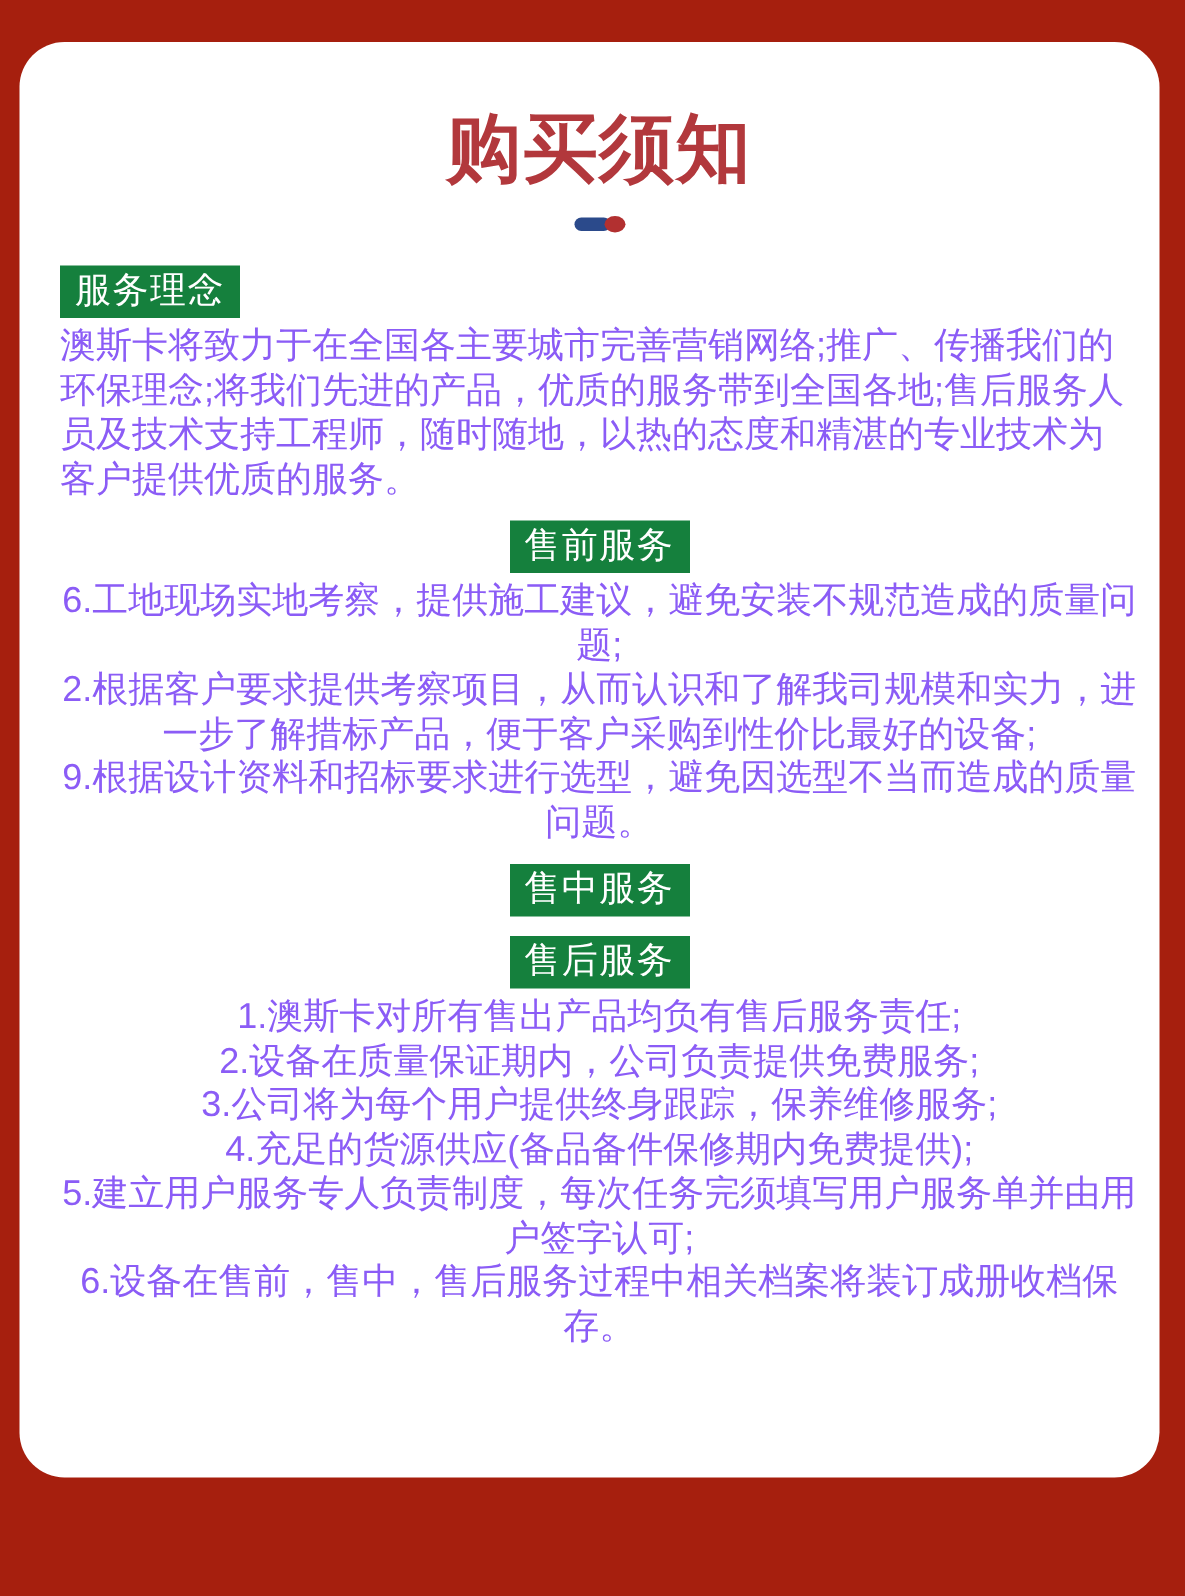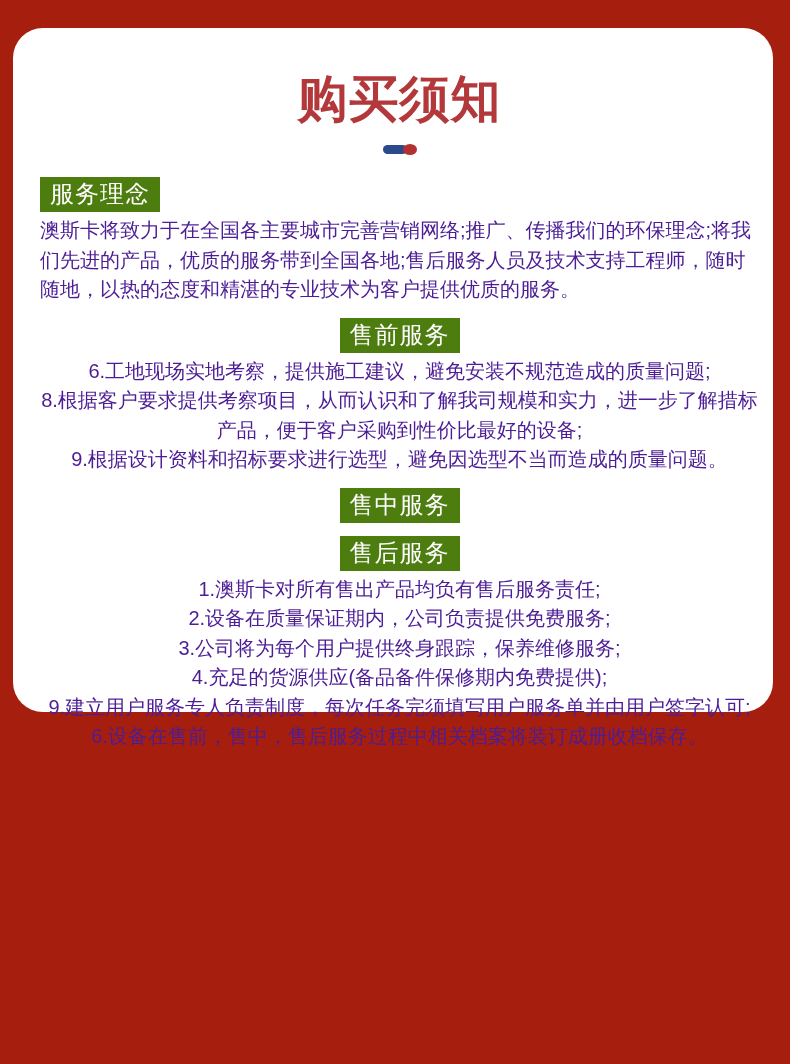--- a/index.html
+++ b/index.html
@@ -12,21 +12,21 @@
     position: relative;
     background: #a61f0e;
     font-family: "Liberation Sans", sans-serif;
     overflow: hidden;
   }
   .card {
     position: absolute;
     left: 13px;
     top: 28px;
     width: 760px;
-    height: 684px;
+    height: 957px;
     background: #ffffff;
     border-radius: 30px;
     box-sizing: border-box;
     padding: 45px 14px 0 27px;
   }
   .page-title {
     margin: 0;
     text-align: center;
     font-size: 50px;
     line-height: 52px;
@@ -56,34 +56,34 @@
   }
   .section {
     margin-top: 22px;
   }
   .section + .section {
     margin-top: 13px;
     text-align: center;
   }
   .section-badge {
     display: inline-block;
-    background: #4d7c0f;
+    background: #15803d;
     color: #ffffff;
     font-size: 24px;
     line-height: 1;
     padding: 5px 10px 6px 10px;
     letter-spacing: 1px;
   }
   .section-items {
     margin-top: 4px;
   }
   .section-item {
-    font-size: 20px;
+    font-size: 24px;
     line-height: 29.5px;
-    color: #4c1d95;
+    color: #8b5cf6;
   }
 </style>
 </head>
 <body>
 
 <div class="card">
   <h1 class="page-title">购买须知</h1>
   <div class="divider">
     <span class="divider-blue"></span>
     <span class="divider-red"></span>
@@ -93,34 +93,34 @@
     <span class="section-badge">服务理念</span>
     <div class="section-items">
           <div class="section-item">澳斯卡将致力于在全国各主要城市完善营销网络;推广、传播我们的环保理念;将我们先进的产品，优质的服务带到全国各地;售后服务人员及技术支持工程师，随时随地，以热的态度和精湛的专业技术为客户提供优质的服务。</div>
         </div>
   </div>
 
   <div class="section">
     <span class="section-badge">售前服务</span>
     <div class="section-items">
           <div class="section-item">6.工地现场实地考察，提供施工建议，避免安装不规范造成的质量问题;</div>
-          <div class="section-item">8.根据客户要求提供考察项目，从而认识和了解我司规模和实力，进一步了解措标产品，便于客户采购到性价比最好的设备;</div>
+          <div class="section-item">2.根据客户要求提供考察项目，从而认识和了解我司规模和实力，进一步了解措标产品，便于客户采购到性价比最好的设备;</div>
           <div class="section-item">9.根据设计资料和招标要求进行选型，避免因选型不当而造成的质量问题。</div>
         </div>
   </div>
 
   <div class="section">
     <span class="section-badge">售中服务</span>
   </div>
 
   <div class="section">
     <span class="section-badge">售后服务</span>
     <div class="section-items">
           <div class="section-item">1.澳斯卡对所有售出产品均负有售后服务责任;</div>
           <div class="section-item">2.设备在质量保证期内，公司负责提供免费服务;</div>
           <div class="section-item">3.公司将为每个用户提供终身跟踪，保养维修服务;</div>
           <div class="section-item">4.充足的货源供应(备品备件保修期内免费提供);</div>
-          <div class="section-item">9.建立用户服务专人负责制度，每次任务完须填写用户服务单并由用户签字认可;</div>
+          <div class="section-item">5.建立用户服务专人负责制度，每次任务完须填写用户服务单并由用户签字认可;</div>
           <div class="section-item">6.设备在售前，售中，售后服务过程中相关档案将装订成册收档保存。</div>
         </div>
   </div>
 </div>
 </div>
 
 </body></html>

